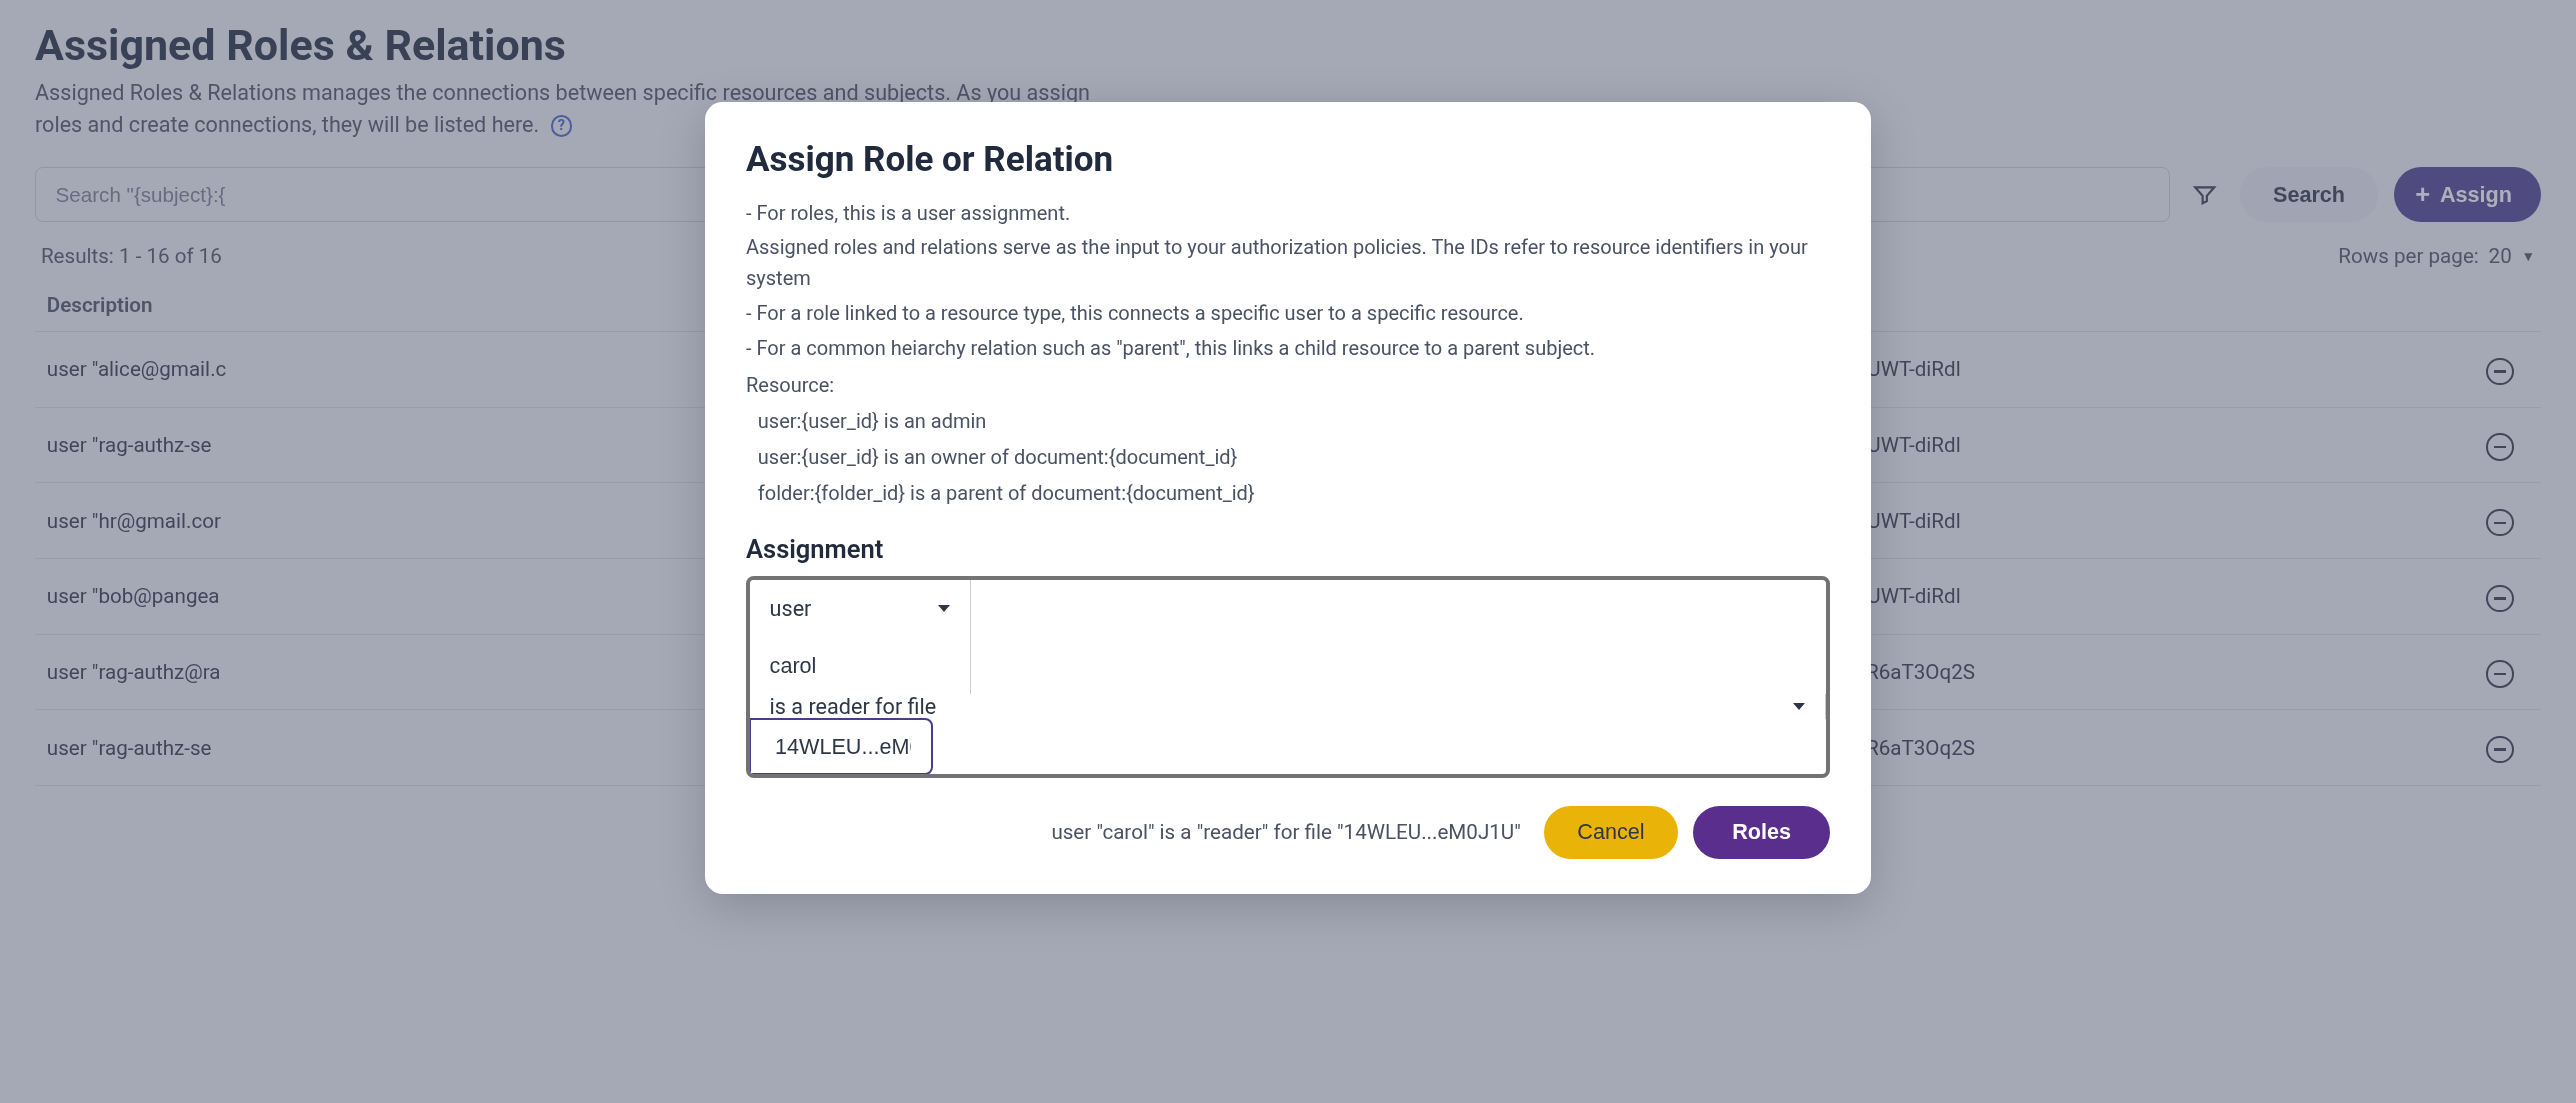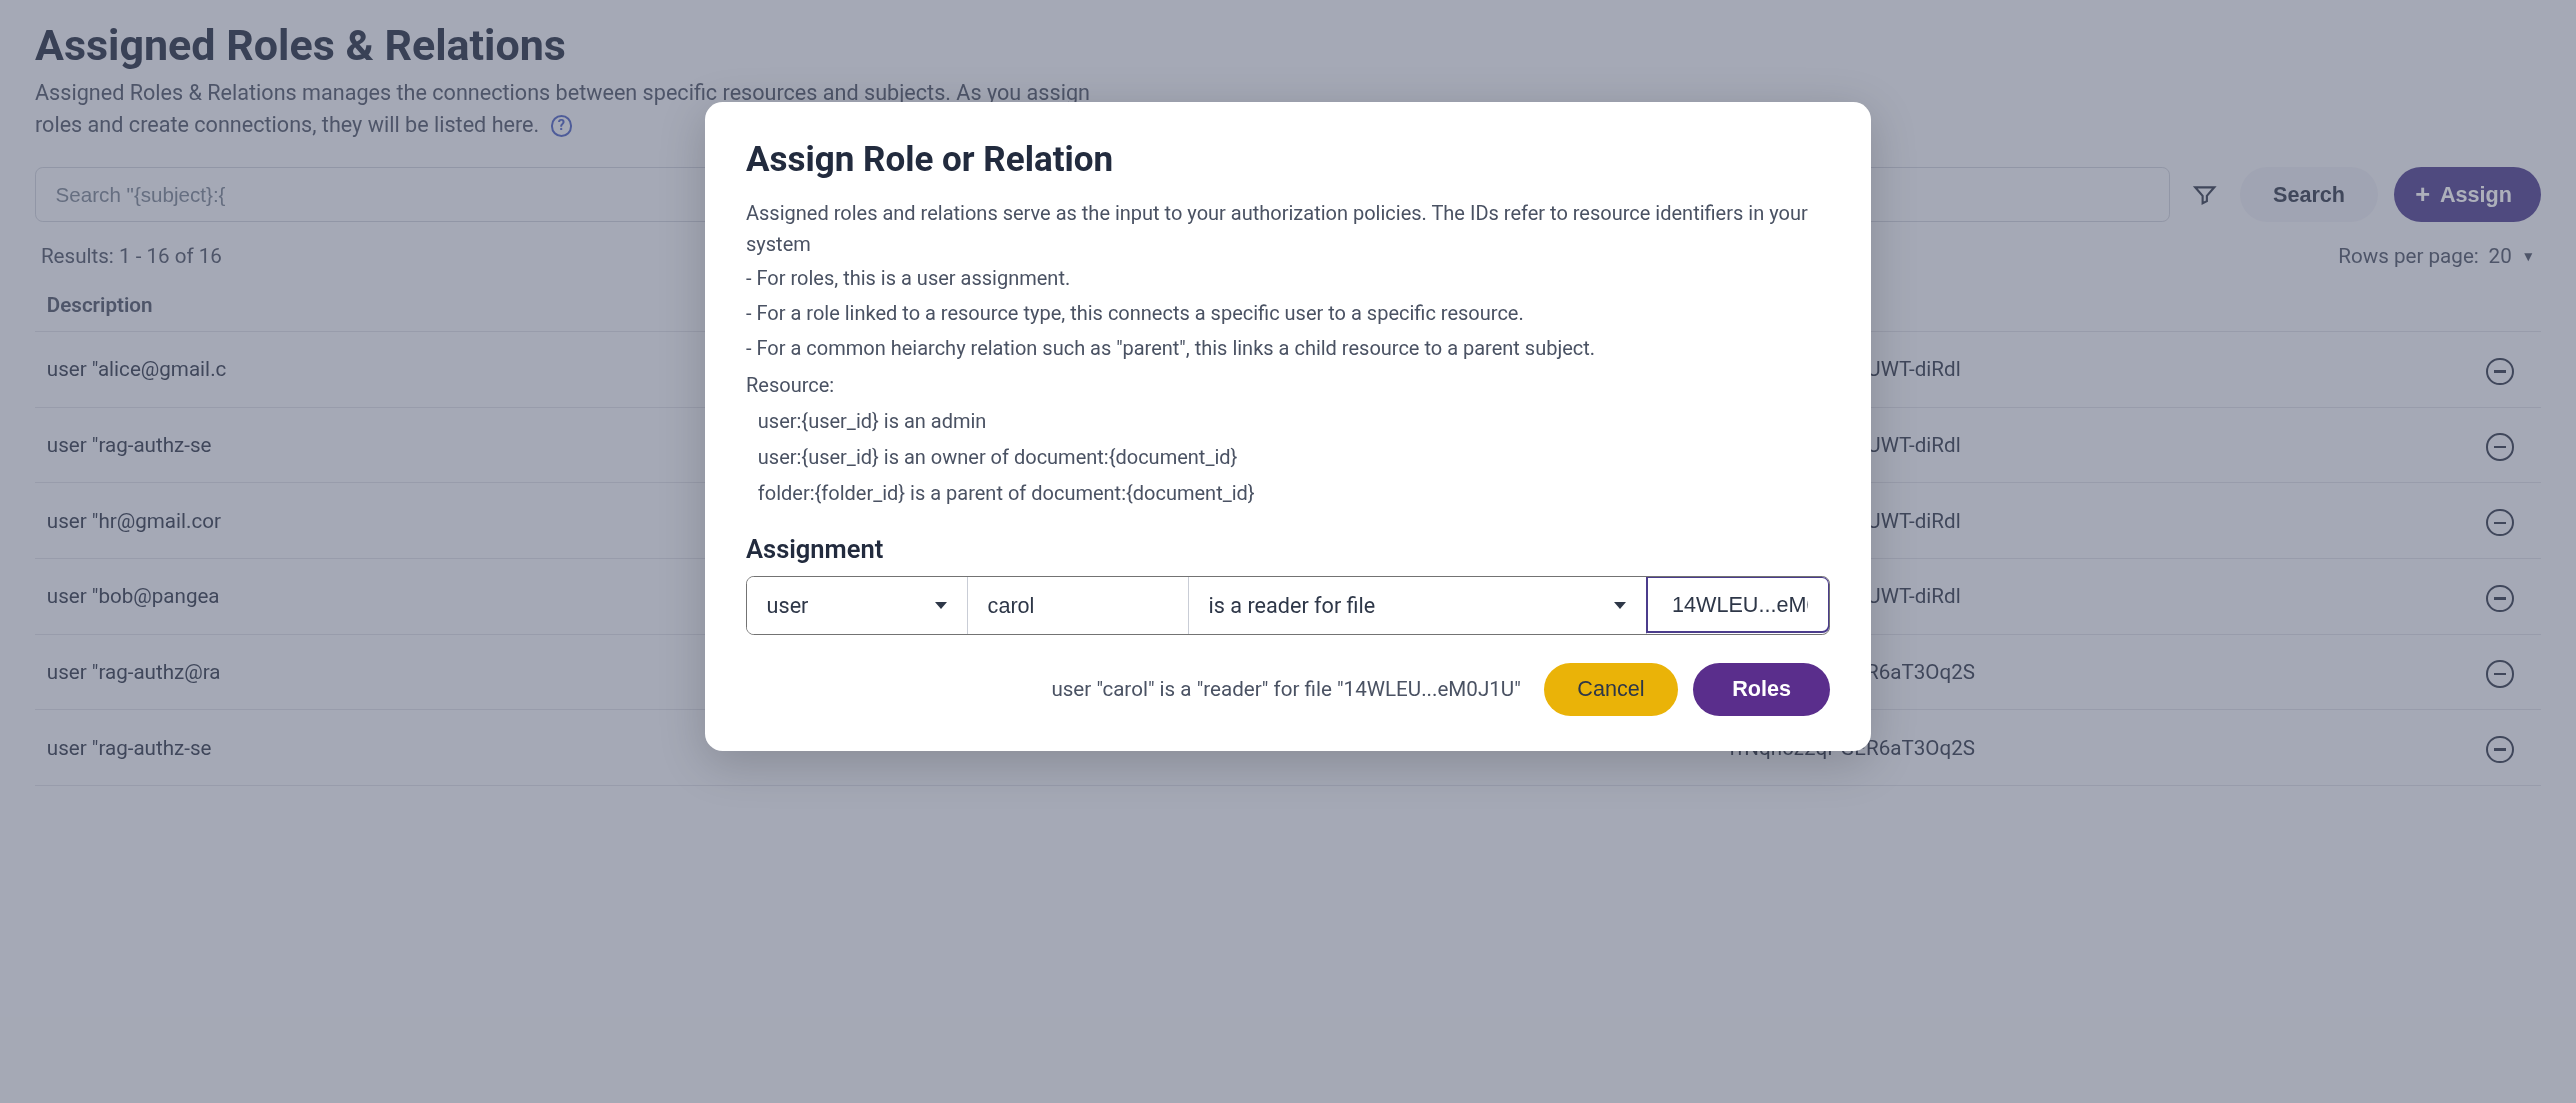--- a/index.html
+++ b/index.html
@@ -178,23 +178,24 @@
   .modal h3 {
     font-size: 25.5px;
     font-weight: 600;
     color: #222b3e;
     margin-top: 25.5px;
     margin-bottom: 11.8px;
   }
 
   .assign-row {
     display: flex;
-    border: 1px solid #737373;
+    border: 4px solid #737373;
     border-radius: 7.8px;
     overflow: hidden;
+    flex-direction: column;
   }
   .assign-row .seg {
     border-right: 1px solid #c9cdd6;
     display: flex;
     align-items: center;
     padding: 0 19.6px;
     height: 57px;
     font-size: 21.6px;
     color: #2e3748;
     background: #fff;
@@ -357,22 +358,22 @@
           <td></td>
           <td>1rNqnoz2qPGER6aT3Oq2S</td>
           <td class="del"><span class="del-icon"></span></td>
         </tr>
       </tbody>
   </table>
 
   <div class="modal-backdrop">
     <div class="modal">
       <h2>Assign Role or Relation</h2>
+      <p>- For roles, this is a user assignment.</p>
       <p>Assigned roles and relations serve as the input to your authorization policies. The IDs refer to resource identifiers in your system</p>
-      <p>- For roles, this is a user assignment.</p>
       <p>- For a role linked to a resource type, this connects a specific user to a specific resource.</p>
       <p>- For a common heiarchy relation such as "parent", this links a child resource to a parent subject.</p>
       <p class="examples-label">Resource:</p>
       <p class="example-line">user:{user_id} is an admin</p>
       <p class="example-line">user:{user_id} is an owner of document:{document_id}</p>
       <p class="example-line">folder:{folder_id} is a parent of document:{document_id}</p>
 
       <h3>Assignment</h3>
 
       <div class="assign-row">

